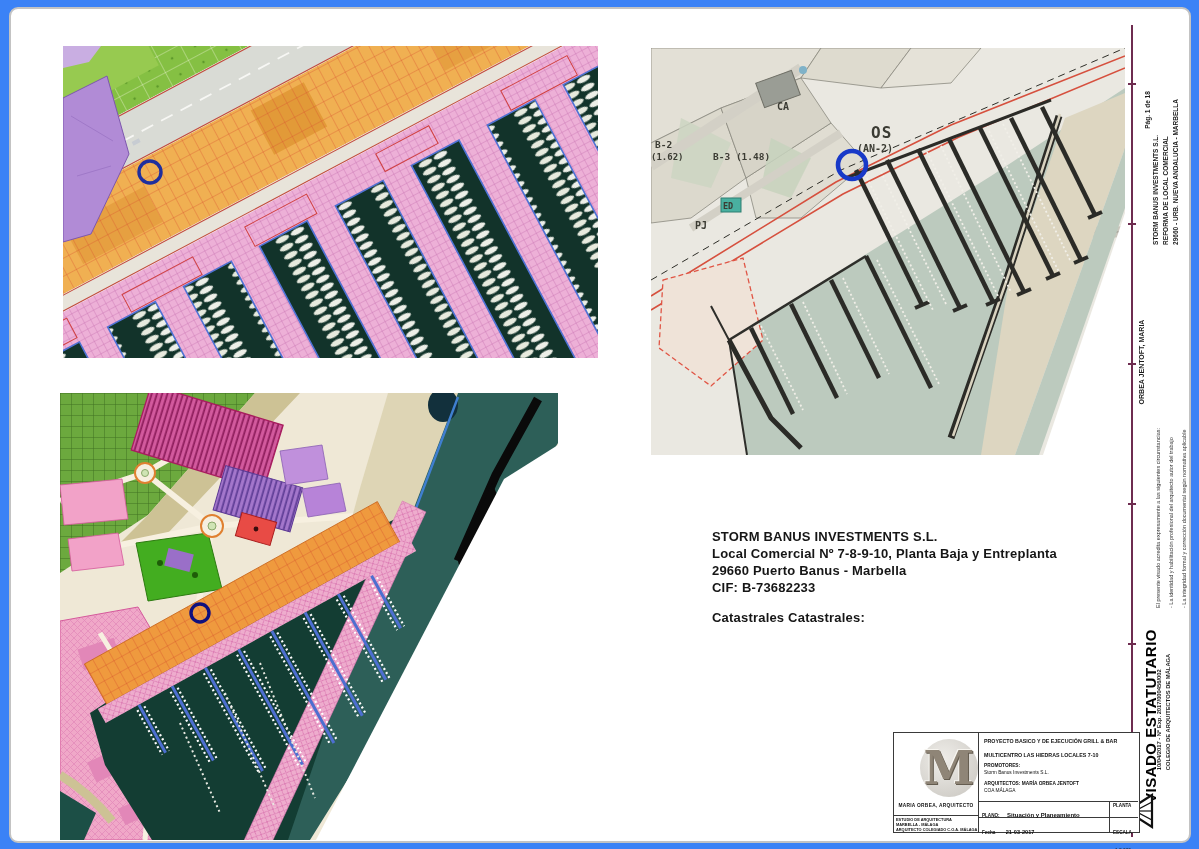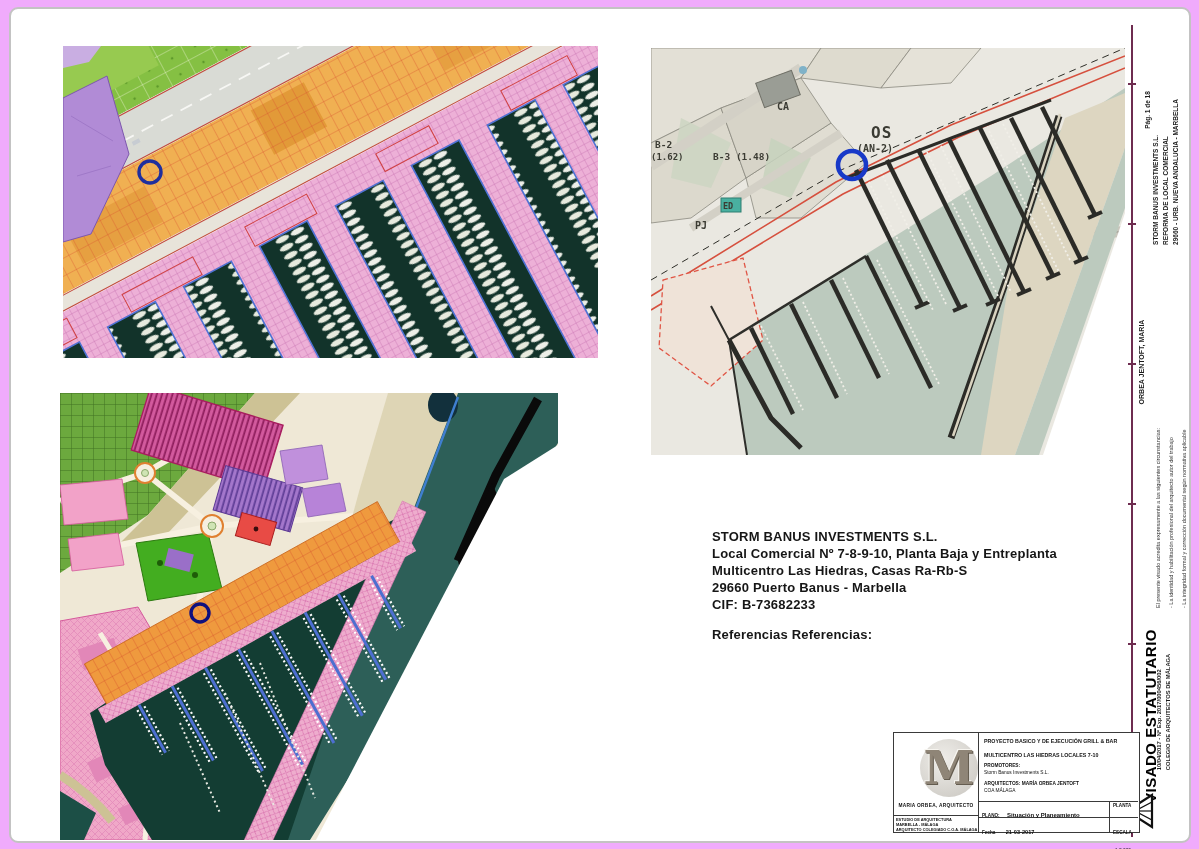--- a/index.html
+++ b/index.html
@@ -1,16 +1,16 @@
 <!DOCTYPE html>
 <html><head>
 <meta charset="utf-8">
 <style>
   html,body{margin:0;padding:0;background:#e9e9e9;}
-  #canvas{position:relative;width:1199px;height:849px;background:#f0abfc;overflow:hidden;
+  #canvas{position:relative;width:1199px;height:849px;background:#3b82f6;overflow:hidden;
           font-family:"Liberation Sans",sans-serif;}
   #page-frame{position:absolute;left:9px;top:7px;width:1178px;height:832px;background:#ffffff;
               border:2px solid #c3c3c3;border-radius:9px;}
   .abs{position:absolute;}
   
   .vtext{position:absolute;white-space:nowrap;transform:translate(-50%,-50%) rotate(-90deg);color:#1d1d1d;}
   .vblock{position:absolute;transform:translate(-50%,-50%) rotate(-90deg);color:#1d1d1d;}
   .vblock div{white-space:nowrap;}
   #sep-line{position:absolute;left:1131px;top:25px;width:2px;height:812px;background:#6e2c50;}
   .tick{position:absolute;width:8px;height:2px;background:#6e2c50;left:1128px;}
@@ -321,25 +321,24 @@
     <text x="220" y="90" font-size="16" letter-spacing="1">OS</text>
     <text x="206" y="104" font-size="10">(AN-2)</text>
     <text x="72" y="161" font-size="8.5" fill="#10352e">ED</text>
     <text x="44" y="181" font-size="10">PJ</text>
     <circle cx="201" cy="117" r="14" fill="none" stroke="#1839c8" stroke-width="4.6"></circle>
   </svg>
 
   <div id="owner">
     <div>STORM BANUS INVESTMENTS S.L.</div>
     <div>Local Comercial Nº 7-8-9-10, Planta Baja y Entreplanta</div>
-    <div>Multicentro Las Hiedras, Casas Ra-Rb-S</div>
     <div>29660 Puerto Banus - Marbella</div>
     <div>CIF: B-73682233</div>
     <div class="gap"></div>
-    <div>Referencias Referencias:</div>
+    <div>Catastrales Catastrales:</div>
   </div>
 
   <div id="sep-line"></div>
   <div class="tick" style="top:83px"></div>
   <div class="tick" style="top:223px"></div>
   <div class="tick" style="top:363px"></div>
   <div class="tick" style="top:503px"></div>
   <div class="tick" style="top:643px"></div>
 
   <div class="vtext" style="left:1147px;top:110px;font-size:6.5px;font-weight:bold">Pág. 1 de 18</div>

